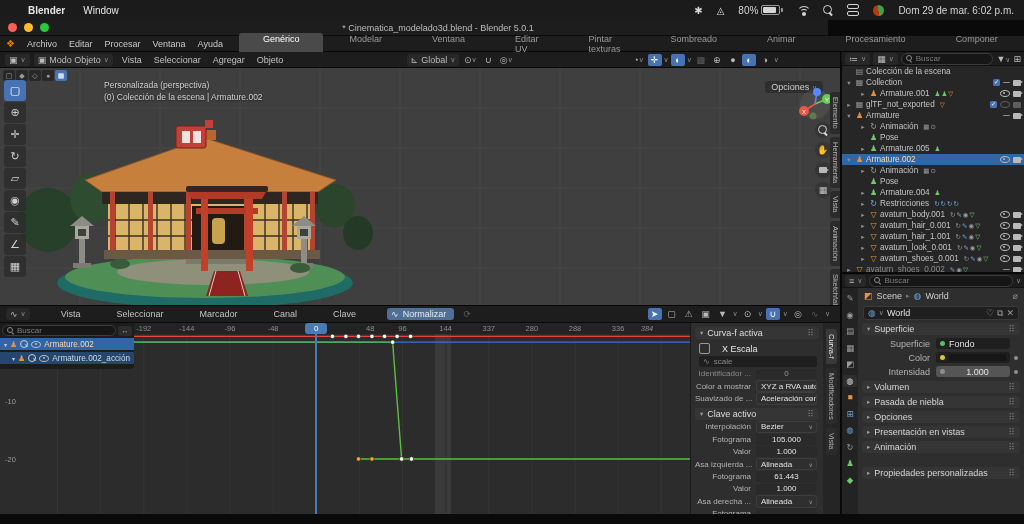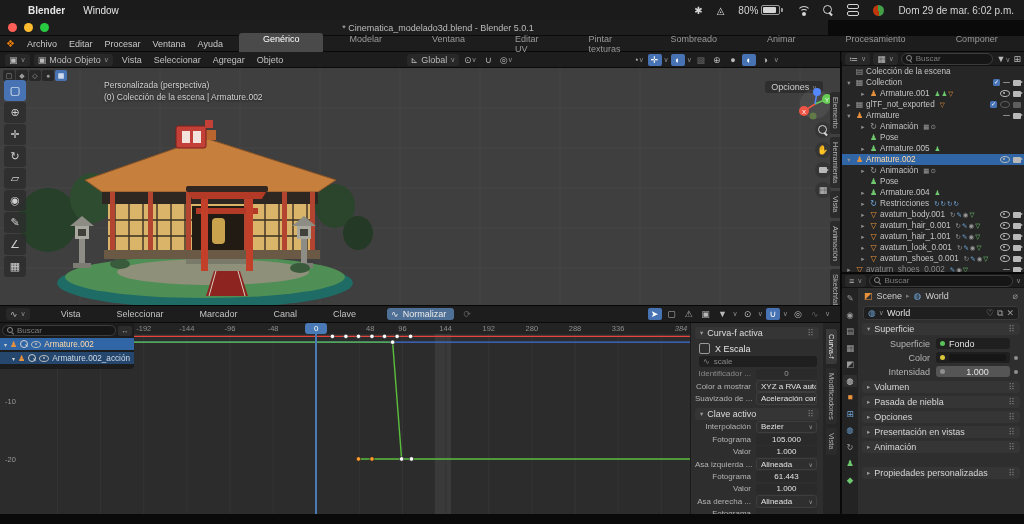--- a/index.html
+++ b/index.html
@@ -158,21 +158,21 @@
   #ge-sbtabs{position:absolute;right:0;top:17px;bottom:0;width:17px;background:#252525;display:flex;flex-direction:column;gap:4px;padding-top:6px;align-items:center;}
   #ge-sbtabs .stab{writing-mode:vertical-rl;font-size:7.5px;color:#b0b0b0;background:#2b2b2b;padding:5px 1px;border-radius:0 3px 3px 0;}
   #ge-sbtabs .stab.active{background:#3a3a3a;color:#e8e8e8;}
   .gs-panelhdr{display:flex;align-items:center;gap:4px;background:#353535;border-radius:3px;margin:4px 4px 0 4px;height:12px;padding:0 5px;color:#dcdcdc;}
   .gs-row{display:flex;align-items:center;margin:2.4px 6px 0 4px;height:10px;}
   .gs-label{width:56px;flex:none;text-align:right;padding-right:5px;color:#b3b3b3;font-size:8px;white-space:nowrap;overflow:hidden;}
   .gs-value{flex:1;background:#1f1f1f;border-radius:3px;height:10.5px;display:flex;align-items:center;padding:0 4px;color:#e2e2e2;font-size:8px;position:relative;white-space:nowrap;overflow:hidden;}
   .gs-value.select{background:#2f2f2f;border:1px solid #3d3d3d;}
   .gs-value.select::after{content:"∨";position:absolute;right:3px;color:#9a9a9a;font-size:6px;}
   .gs-value.num{background:#2a2a2a;justify-content:center;}
-  .chname{display:flex;align-items:center;gap:5px;margin:4px 8px 0 8px;color:#e6e6e6;text-align:center;}
+  .chname{display:flex;align-items:center;gap:12px;margin:4px 8px 0 8px;color:#e6e6e6;text-align:center;}
   .chbox{width:9px;height:9px;border:1px solid #9a9a9a;border-radius:2px;display:inline-block;}
 
   
   #statusbar{left:0;top:515px;width:1024px;height:9px;background:#191919;display:flex;align-items:center;gap:16px;
              padding:0 8px;box-sizing:border-box;color:#8f8f8f;font-size:7.5px;border-top:1px solid #060606;}
   .mouseic{display:inline-block;width:5px;height:7px;border:1px solid #8f8f8f;border-radius:2.5px;margin-right:3px;vertical-align:-1px;}
   #statusbar .ver{margin-left:auto;}
 </style>
 </head>
 <body>
@@ -941,25 +941,25 @@
       <div id="ge-ruler">
           <span class="tick" style="left: 57.5px;">-288</span>
           <span class="tick" style="left: 100.625px;">-240</span>
           <span class="tick" style="left: 143.75px;">-192</span>
           <span class="tick" style="left: 186.875px;">-144</span>
           <span class="tick" style="left: 230px;">-96</span>
           <span class="tick" style="left: 273.125px;">-48</span>
           <span class="tick" style="left: 359.375px; text-align: right;">48</span>
           <span class="tick" style="left: 402.5px;">96</span>
           <span class="tick" style="left: 445.625px;">144</span>
-          <span class="tick" style="left: 488.75px;">192</span>
+          <span class="tick" style="left: 488.75px;">337</span>
           <span class="tick" style="left: 531.875px;">280</span>
           <span class="tick" style="left: 575px;">288</span>
           <span class="tick" style="left: 618.125px;">336</span>
-          <span class="tick" style="left: 681px; font-style: italic;">384</span>
+          <span class="tick" style="left: 647px; font-style: italic;">384</span>
         </div>
       <svg id="ge-svg" width="690" height="181">
           <rect x="0" y="0" width="690" height="181" fill="#2c2c2c"></rect>
           <rect x="434.84375" y="0" width="16.171875" height="181" fill="#3a3a3a"></rect>
           <line x1="57.5" y1="0" x2="57.5" y2="181" stroke="#343434" stroke-width="1"></line>
           <line x1="100.625" y1="0" x2="100.625" y2="181" stroke="#343434" stroke-width="1"></line>
           <line x1="143.75" y1="0" x2="143.75" y2="181" stroke="#343434" stroke-width="1"></line>
           <line x1="186.875" y1="0" x2="186.875" y2="181" stroke="#343434" stroke-width="1"></line>
           <line x1="230" y1="0" x2="230" y2="181" stroke="#343434" stroke-width="1"></line>
           <line x1="273.125" y1="0" x2="273.125" y2="181" stroke="#343434" stroke-width="1"></line>

